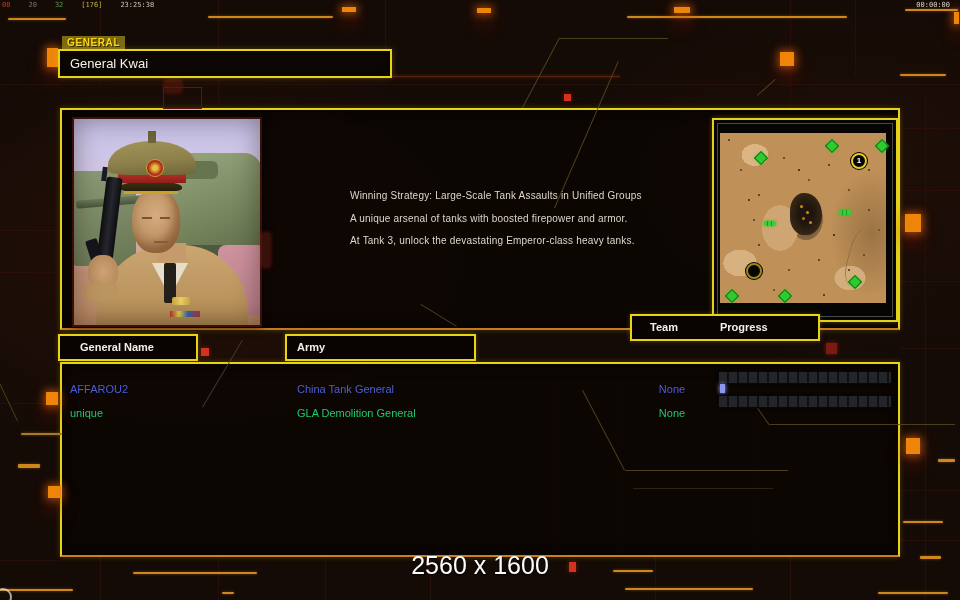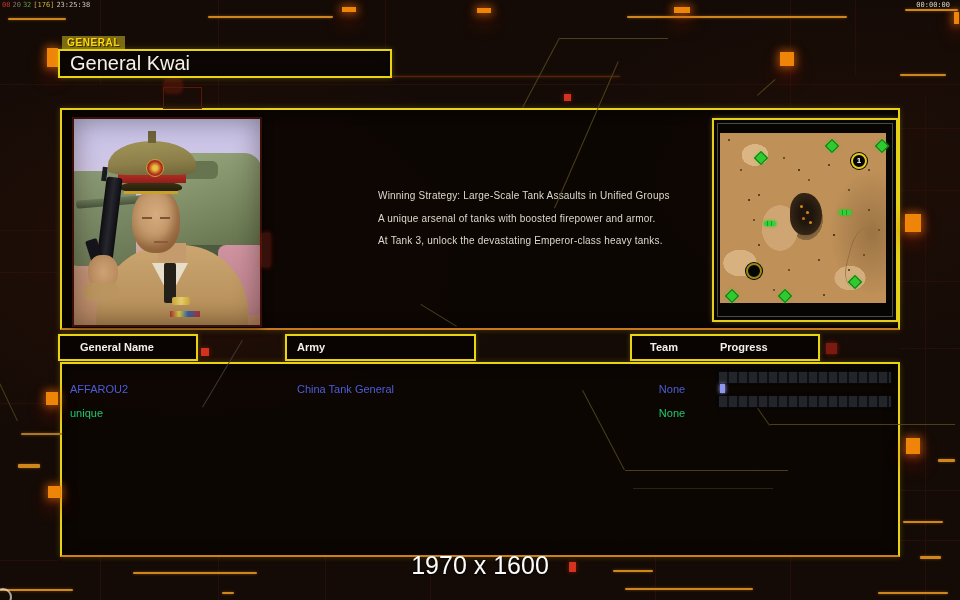--- a/index.html
+++ b/index.html
@@ -15,38 +15,38 @@
   .rsq{background:#d3321e;box-shadow:0 0 5px rgba(210,40,20,.5)}
   .rrect{border:1px solid #58180d;background:transparent}
   .warc{border:2px solid rgba(230,230,225,.7);border-radius:50%;background:transparent}
   #grid-layer{position:absolute;inset:0;z-index:0}
   #deco-layer{position:absolute;inset:0;z-index:3;pointer-events:none}
   .ambient{position:absolute;inset:0;z-index:0;
     background:radial-gradient(480px 300px at 20% 42%, rgba(120,35,15,.16), transparent 70%),
                radial-gradient(420px 260px at 88% 30%, rgba(120,40,15,.10), transparent 70%)}
   
   .hud-left{left:2px;top:1px;font:7px "DejaVu Sans Mono",monospace;letter-spacing:0;z-index:5}
-  .hud-left span{margin-right:2px}
+  .hud-left span{margin-right:18px}
   .hud-right{right:10px;top:1px;font:7px "DejaVu Sans Mono",monospace;color:#d8d2c6;z-index:5}
   
   .gen-tab{left:62px;top:36px;background:#7b6a14;color:#ffd90e;font-size:10px;font-weight:bold;
            letter-spacing:.6px;padding:1px 5px;z-index:4;text-shadow:1px 1px 0 #2e2500}
   .name-box{left:58px;top:49px;width:330px;height:25px;border:2px solid #e9d411;background:#0c0704;
             box-shadow:0 0 6px rgba(233,212,17,.25), inset 0 0 10px rgba(0,0,0,.7);z-index:4}
-  .name-box span{position:absolute;left:10px;top:0;line-height:25px;font-size:20px;color:#f4f1e8}
+  .name-box span{position:absolute;left:10px;top:0;line-height:25px;font-size:13px;color:#f4f1e8}
   
   .panel{border:2px solid #e9d411;background:rgba(10,5,2,.8);
          box-shadow:0 0 6px rgba(233,212,17,.22), inset 0 0 14px rgba(0,0,0,.65)}
   .upper-panel{left:60px;top:108px;width:836px;height:218px;z-index:1;border-bottom-color:#c8791c}
   .lower-panel{left:60px;top:362px;width:836px;height:191px;z-index:1;border-bottom-color:#cf7f16}
   .hdr-box{border:2px solid #e9d411;background:#090402;height:23px;z-index:2;
            box-shadow:0 0 5px rgba(233,212,17,.25)}
   .hdr-box .lbl{position:absolute;top:0;line-height:23px;font-size:11px;font-weight:bold;color:#f2efe6}
   
-  .strategy p{position:absolute;margin:0;left:316px;font-size:10px;color:#ded9cc;letter-spacing:.2px;white-space:nowrap}
+  .strategy p{position:absolute;margin:0;left:288px;font-size:10px;color:#ded9cc;letter-spacing:.2px;white-space:nowrap}
   
   .map-panel{position:absolute;left:650px;top:8px;width:182px;height:200px;border:2px solid #e3cf1c;
              background:#070503;box-shadow:0 0 5px rgba(227,207,28,.3)}
   .map-frame{position:absolute;inset:3px;border:1px solid #4a4a46}
   .map-img{position:absolute;left:6px;top:13px;width:166px;height:170px;background-color:#bf9058;
     background-image:
       radial-gradient(22px 18px at 35px 22px,#dbb584 60%,transparent 61%),
       radial-gradient(30px 24px at 20px 130px,#d8b181 55%,transparent 56%),
       radial-gradient(28px 22px at 130px 145px,#d4ad7c 55%,transparent 56%),
       radial-gradient(40px 50px at 60px 95px,#cfa673 45%,transparent 46%),
@@ -282,38 +282,39 @@
     </div>
   </div>
 </div>
 
 <div class="abs hdr-box" style="left:58px;top:334px;width:136px">
   <span class="lbl" style="left:20px">General Name</span>
 </div>
 <div class="abs hdr-box" style="left:285px;top:334px;width:187px">
   <span class="lbl" style="left:10px">Army</span>
 </div>
-<div class="abs hdr-box" style="left:630px;top:334px;width:186px">
+<div class="abs hdr-box" style="left:630px;top:314px;width:186px">
   <span class="lbl" style="left:18px">Team</span>
   <span class="lbl" style="left:88px">Progress</span>
 </div>
 
 <div class="abs panel lower-panel">
   <div class="prow" style="top: 3px; color: rgb(77, 93, 216);">
     <span class="pname">AFFAROU2</span>
     <span class="parmy">China Tank General</span>
     <span class="pteam">None</span>
     <span class="pbar">
         <span class="seg"></span>
         <span class="pfill" style="width: 5px; background: rgb(142, 151, 239);"></span>
       </span>
   </div>
   <div class="prow" style="top: 27px; color: rgb(30, 201, 110);">
     <span class="pname">unique</span>
+    <span class="parmy">GLA Demolition General</span>
     <span class="pteam">None</span>
     <span class="pbar">
         <span class="seg"></span>
         <span class="pfill" style="width: 0px; background: rgb(77, 224, 138);"></span>
       </span>
   </div>
 </div>
 
-<div class="abs res-text">1970 x 1600</div>
+<div class="abs res-text">2560 x 1600</div>
 
 </body></html>

